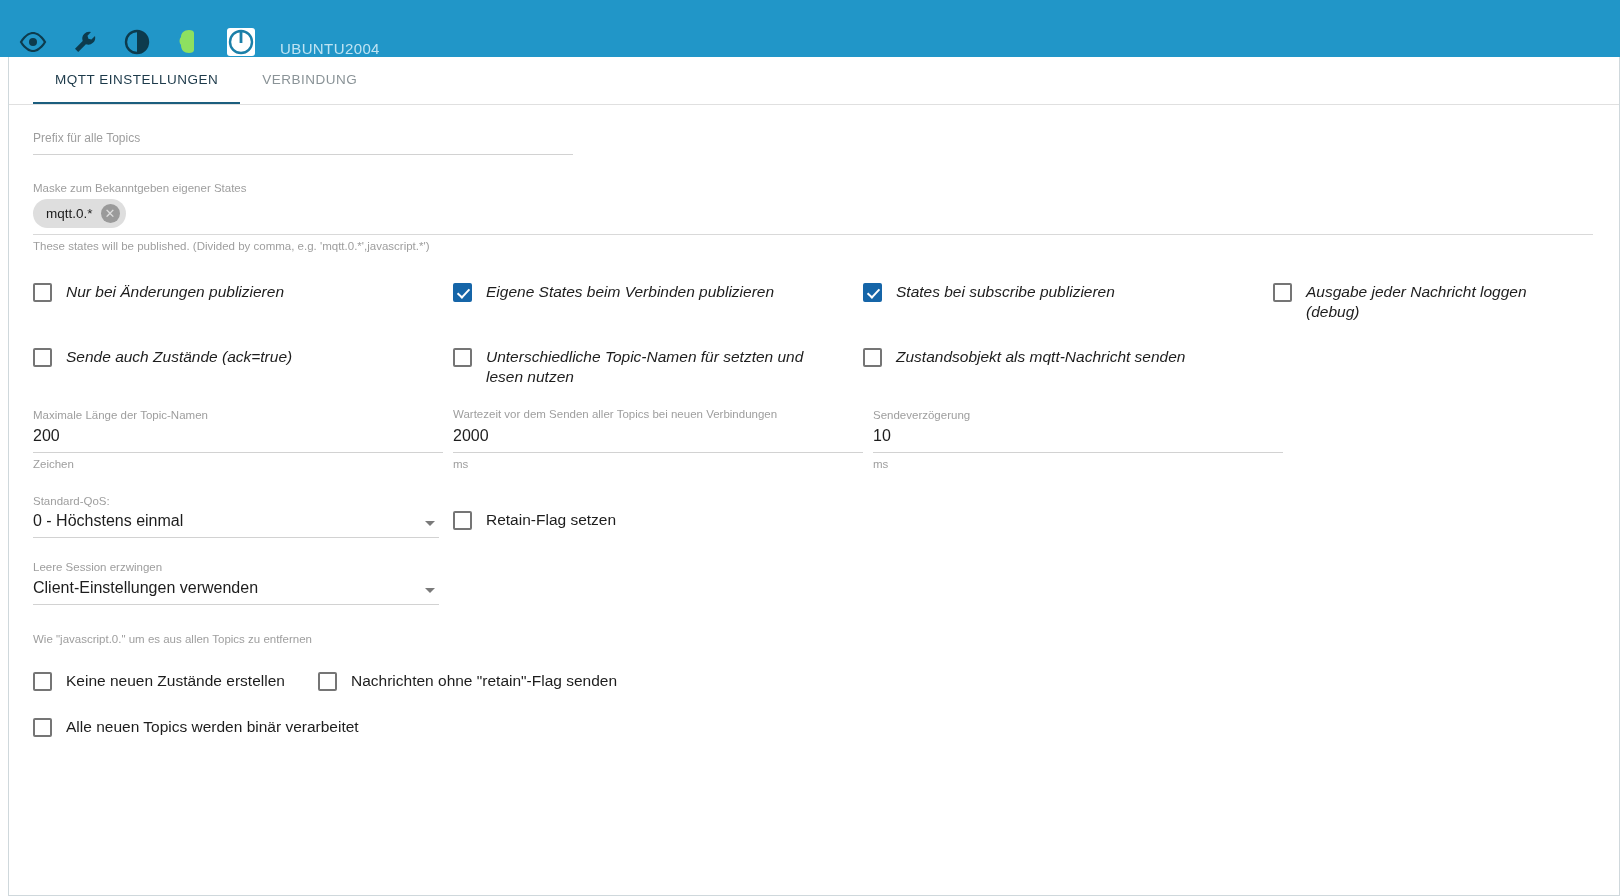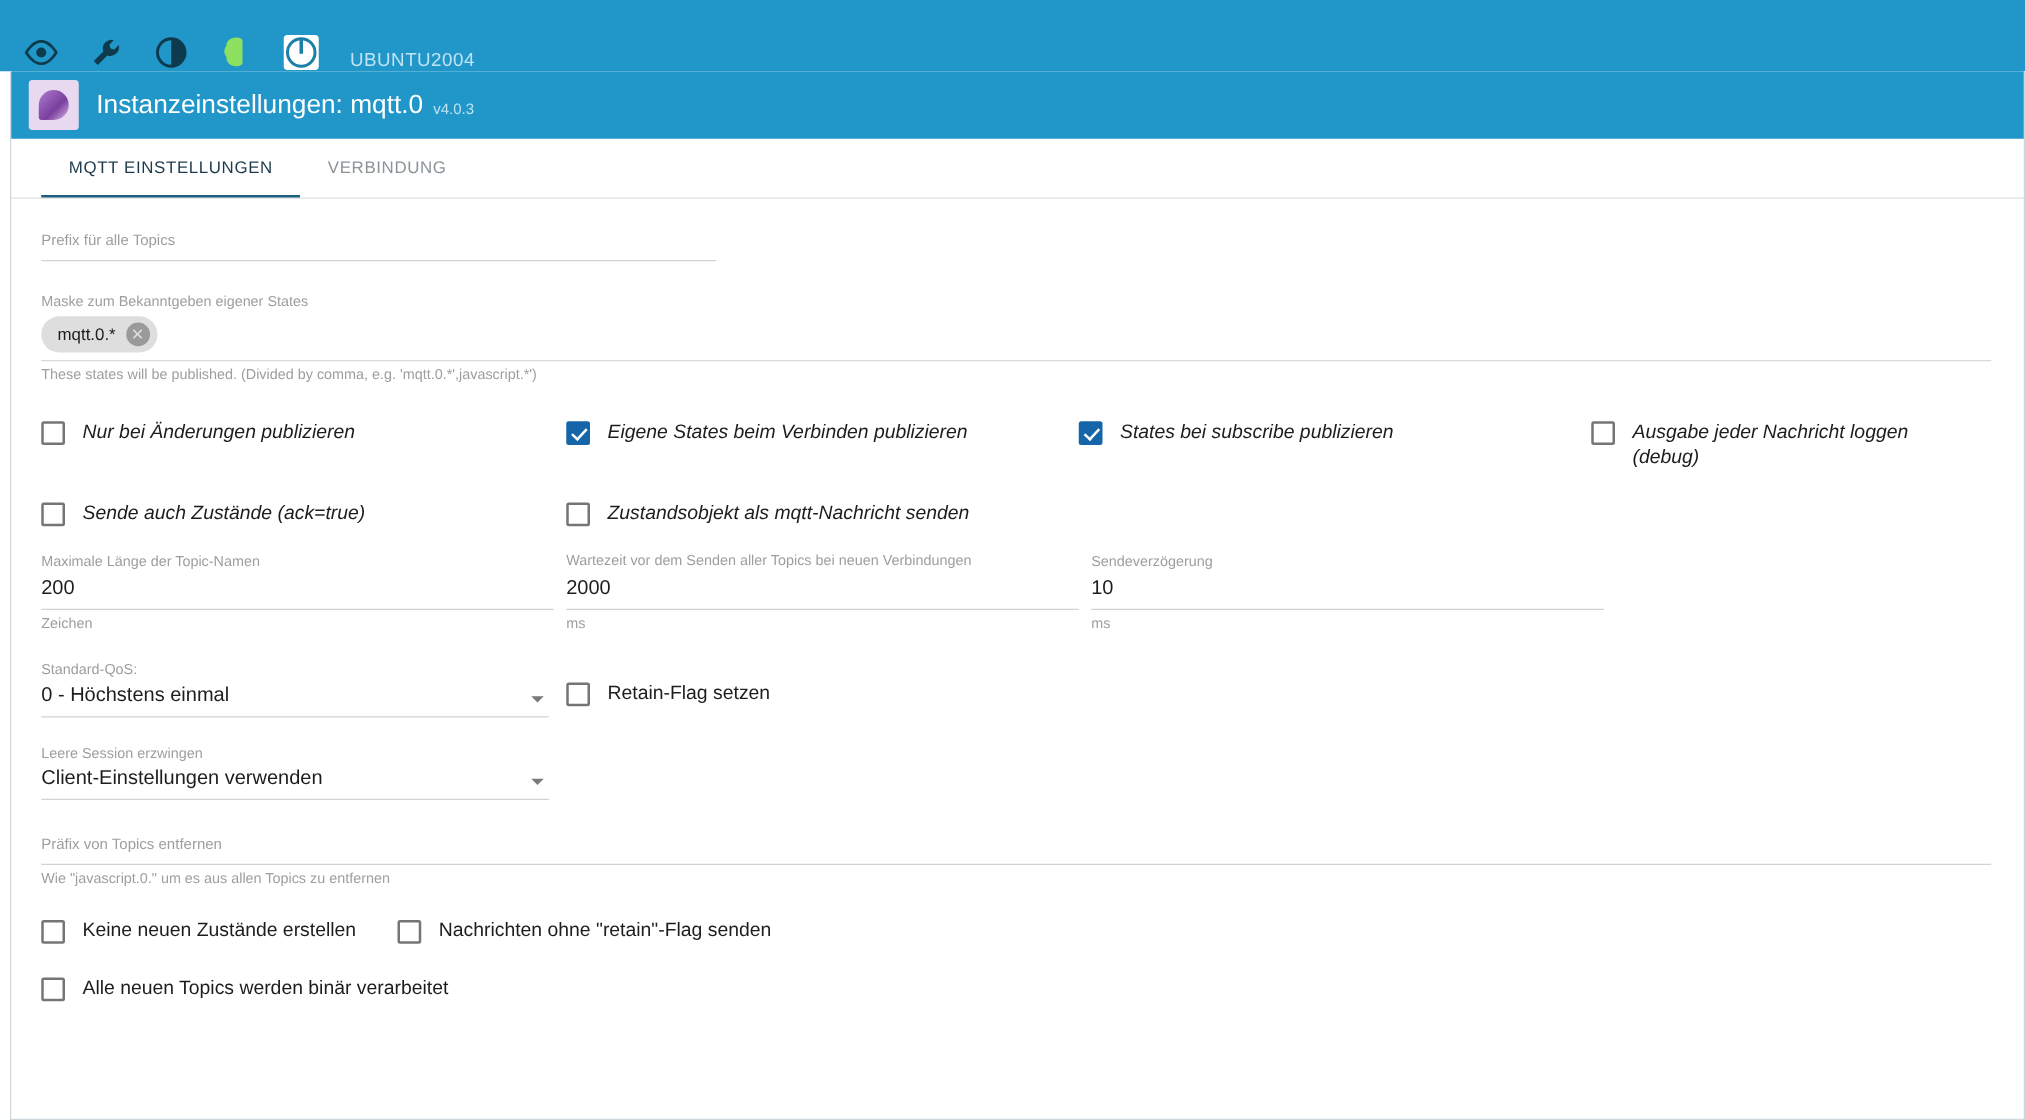--- a/index.html
+++ b/index.html
@@ -302,27 +302,20 @@
       <rect x="1" y="1" width="28" height="28" rx="3" fill="#ffffff"></rect>
       <circle cx="15" cy="15" r="11" fill="none" stroke="#1b7fa8" stroke-width="2.4"></circle>
       <rect x="13.6" y="4" width="2.8" height="12" fill="#1b7fa8"></rect>
     </svg>
   </div>
   <div class="host-label">UBUNTU2004</div>
 </div>
 
 <div class="app-window">
 
-  <div class="title-bar">
-    <div class="adapter-logo">
-      <div class="blob"></div>
-    </div>
-    <div class="title-text">Instanzeinstellungen: mqtt.0</div>
-    <div class="version-text">v4.0.3</div>
-  </div>
 
   <div class="tabs">
     <div class="tab active">MQTT EINSTELLUNGEN</div>
     <div class="tab">VERBINDUNG</div>
   </div>
 
   <div class="content">
 
     <div class="field prefix-row">
       <div class="field-underline">
@@ -360,20 +353,24 @@
       </div>
     </div>
 
     <div class="cbgrid cbrow-2">
       <div class="cb">
         <span class="box"></span>
         <span class="cb-label">Sende auch Zustände (ack=true)</span>
       </div>
       <div class="cb">
         <span class="box"></span>
+        <span class="cb-label">Unterschiedliche Topic-Namen für setzten und lesen nutzen</span>
+      </div>
+      <div class="cb">
+        <span class="box"></span>
         <span class="cb-label">Zustandsobjekt als mqtt-Nachricht senden</span>
       </div>
       <div></div>
     </div>
 
     <div class="numgrid">
       <div class="numcell">
         <div class="field-label-small">Maximale Länge der Topic-Namen</div>
         <div class="field-underline">
           <div class="field-value">200</div>
@@ -415,23 +412,20 @@
         <div class="field-label-small">Leere Session erzwingen</div>
         <div class="select-field">
           <div class="select-value">Client-Einstellungen verwenden</div>
           <span class="caret"></span>
         </div>
       </div>
       <div></div>
     </div>
 
     <div class="bottom-field">
-      <div class="field-underline">
-        <div class="field-placeholder">Präfix von Topics entfernen</div>
-      </div>
       <div class="field-helper">Wie "javascript.0." um es aus allen Topics zu entfernen</div>
     </div>
 
     <div class="cbrow-bottom-1">
       <div class="cb">
         <span class="box"></span>
         <span class="cb-label">Keine neuen Zustände erstellen</span>
       </div>
       <div class="cb">
         <span class="box"></span>

